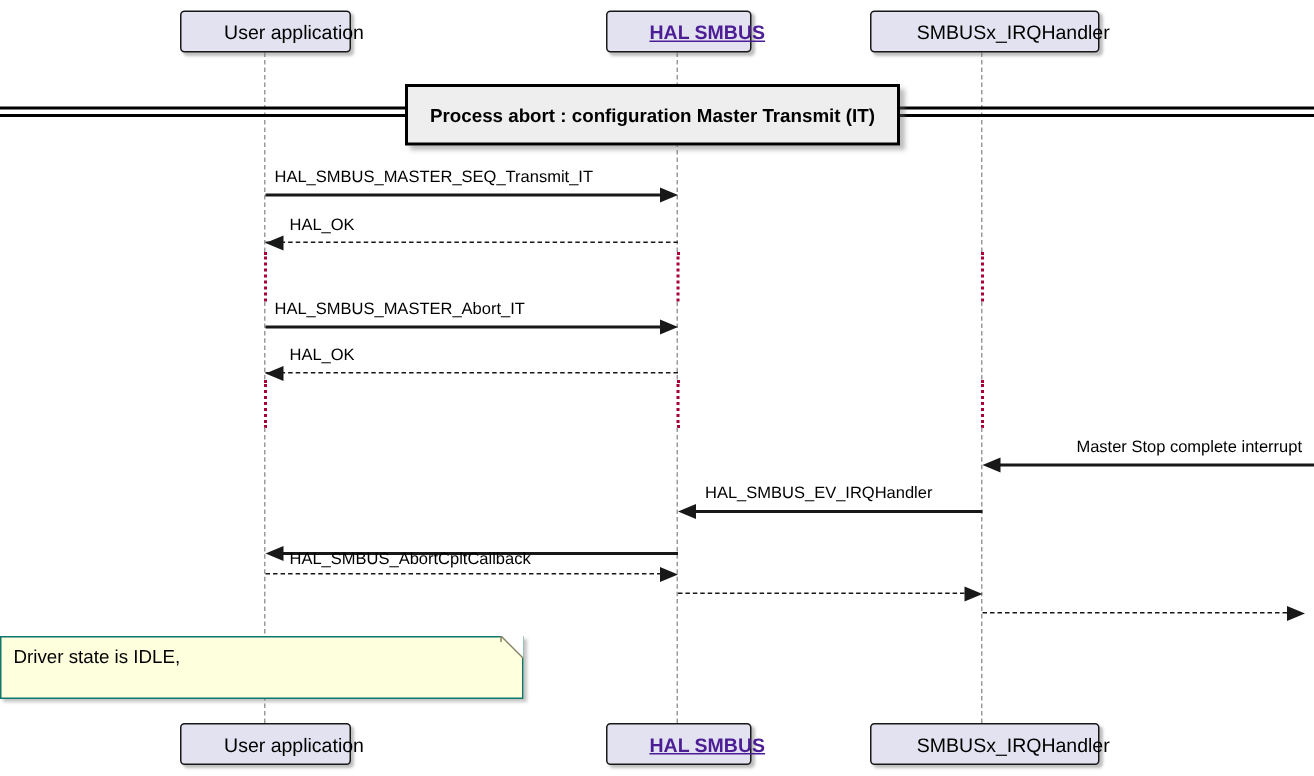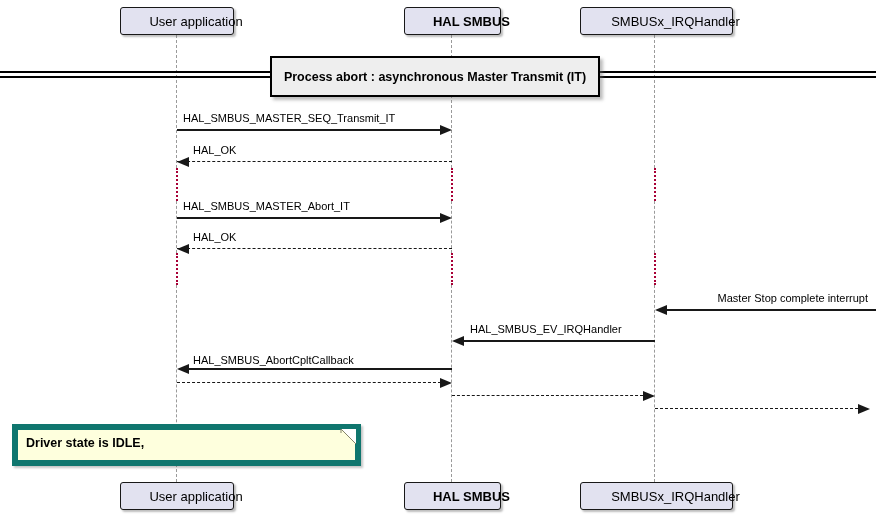--- a/index.html
+++ b/index.html
@@ -20,41 +20,41 @@
     font-size:12.5px;font-weight:bold;white-space:nowrap;z-index:4;
   }
   
   .pbox{
     position:absolute;height:28px;background:#E2E2F0;border:1px solid #181818;
     border-radius:3px;box-sizing:border-box;
     box-shadow:2px 2px 2px rgba(110,110,110,0.45);
     display:flex;align-items:center;justify-content:center;
     font-size:13px;color:#000;white-space:nowrap;z-index:4;padding-left:38px;
   }
-  .pbox.green{color:#000000;font-weight:bold;}
+  .pbox.green{color:#4c1d95;font-weight:bold;text-decoration:underline;}
   
   .ll{position:absolute;width:0;z-index:1;}
   .ll.gray{border-left:1px dashed #9a9a9a;}
   .ll.red{border-left:2px dotted #A80036;}
   
   .ln{position:absolute;height:0;z-index:3;}
   .ln.s{border-top:2px solid #181818;}
   .ln.d{border-top:1px dashed #181818;}
   .ah{position:absolute;width:0;height:0;border-top:5px solid transparent;
       border-bottom:5px solid transparent;z-index:3;}
   .ah.r{border-left:12px solid #181818;}
   .ah.l{border-right:12px solid #181818;}
   .mlbl{position:absolute;font-size:11px;color:#000;white-space:nowrap;z-index:3;}
   .mlbl.rt{text-align:right;}
   
   .note{
-    position:absolute;left:12px;top:424px;width:349px;height:42px;
-    background:#FEFFDD;border:6px solid #0f766e;box-sizing:border-box;
+    position:absolute;left:0;top:424px;width:349px;height:42px;
+    background:#FEFFDD;border:1px solid #0f766e;box-sizing:border-box;
     box-shadow:2px 2px 2px rgba(110,110,110,0.4);z-index:5;
-    padding:5px 8px 0 8px;font-size:12.5px;color:#000;font-weight:bold;
+    padding:5px 8px 0 8px;font-size:12.5px;color:#000;
   }
   .note .ntxt{line-height:16px;white-space:nowrap;}
   .note svg{position:absolute;top:-1px;right:-1px;}
 </style>
 </head>
 <body>
 
 <div id="canvas">
 
   <div class="ll gray" style="left:176px;top:35px;height:133px"></div>
@@ -70,21 +70,21 @@
   <div class="ll gray" style="left:451px;top:285px;height:197px"></div>
 
   <div class="ll gray" style="left:654px;top:35px;height:133px"></div>
   <div class="ll red" style="left:654px;top:168px;height:33px"></div>
   <div class="ll gray" style="left:654px;top:201px;height:52px"></div>
   <div class="ll red" style="left:654px;top:253px;height:32px"></div>
   <div class="ll gray" style="left:654px;top:285px;height:197px"></div>
 
   <div class="double-rule"></div>
   <div class="title-box">
-    <span>Process abort : asynchronous Master Transmit (IT)</span>
+    <span>Process abort : configuration Master Transmit (IT)</span>
   </div>
 
   <div class="pbox" style="left:120px;top:7px;width:114px">
     <span>User application</span>
   </div>
   <div class="pbox green" style="left:404px;top:7px;width:97px">
     <span>HAL SMBUS</span>
   </div>
   <div class="pbox" style="left:580px;top:7px;width:153px">
     <span>SMBUSx_IRQHandler</span>
@@ -109,21 +109,21 @@
   <div class="ln s" style="left:666px;top:309px;width:210px"></div>
   <div class="ah l" style="left:655px;top:305px"></div>
   <div class="mlbl rt" style="left:655px;top:292px;width:213px">Master Stop complete interrupt</div>
 
   <div class="ln s" style="left:463px;top:340px;width:192px"></div>
   <div class="ah l" style="left:452px;top:336px"></div>
   <div class="mlbl" style="left:470px;top:323px">HAL_SMBUS_EV_IRQHandler</div>
 
   <div class="ln s" style="left:188px;top:368px;width:264px"></div>
   <div class="ah l" style="left:177px;top:364px"></div>
-  <div class="mlbl" style="left:193px;top:354px">HAL_SMBUS_AbortCpltCallback</div>
+  <div class="mlbl" style="left:193px;top:367px">HAL_SMBUS_AbortCpltCallback</div>
 
   <div class="ln d" style="left:177px;top:382px;width:264px"></div>
   <div class="ah r" style="left:440px;top:378px"></div>
 
   <div class="ln d" style="left:452px;top:395px;width:191px"></div>
   <div class="ah r" style="left:643px;top:391px"></div>
 
   <div class="ln d" style="left:655px;top:408px;width:203px"></div>
   <div class="ah r" style="left:858px;top:404px"></div>
 

